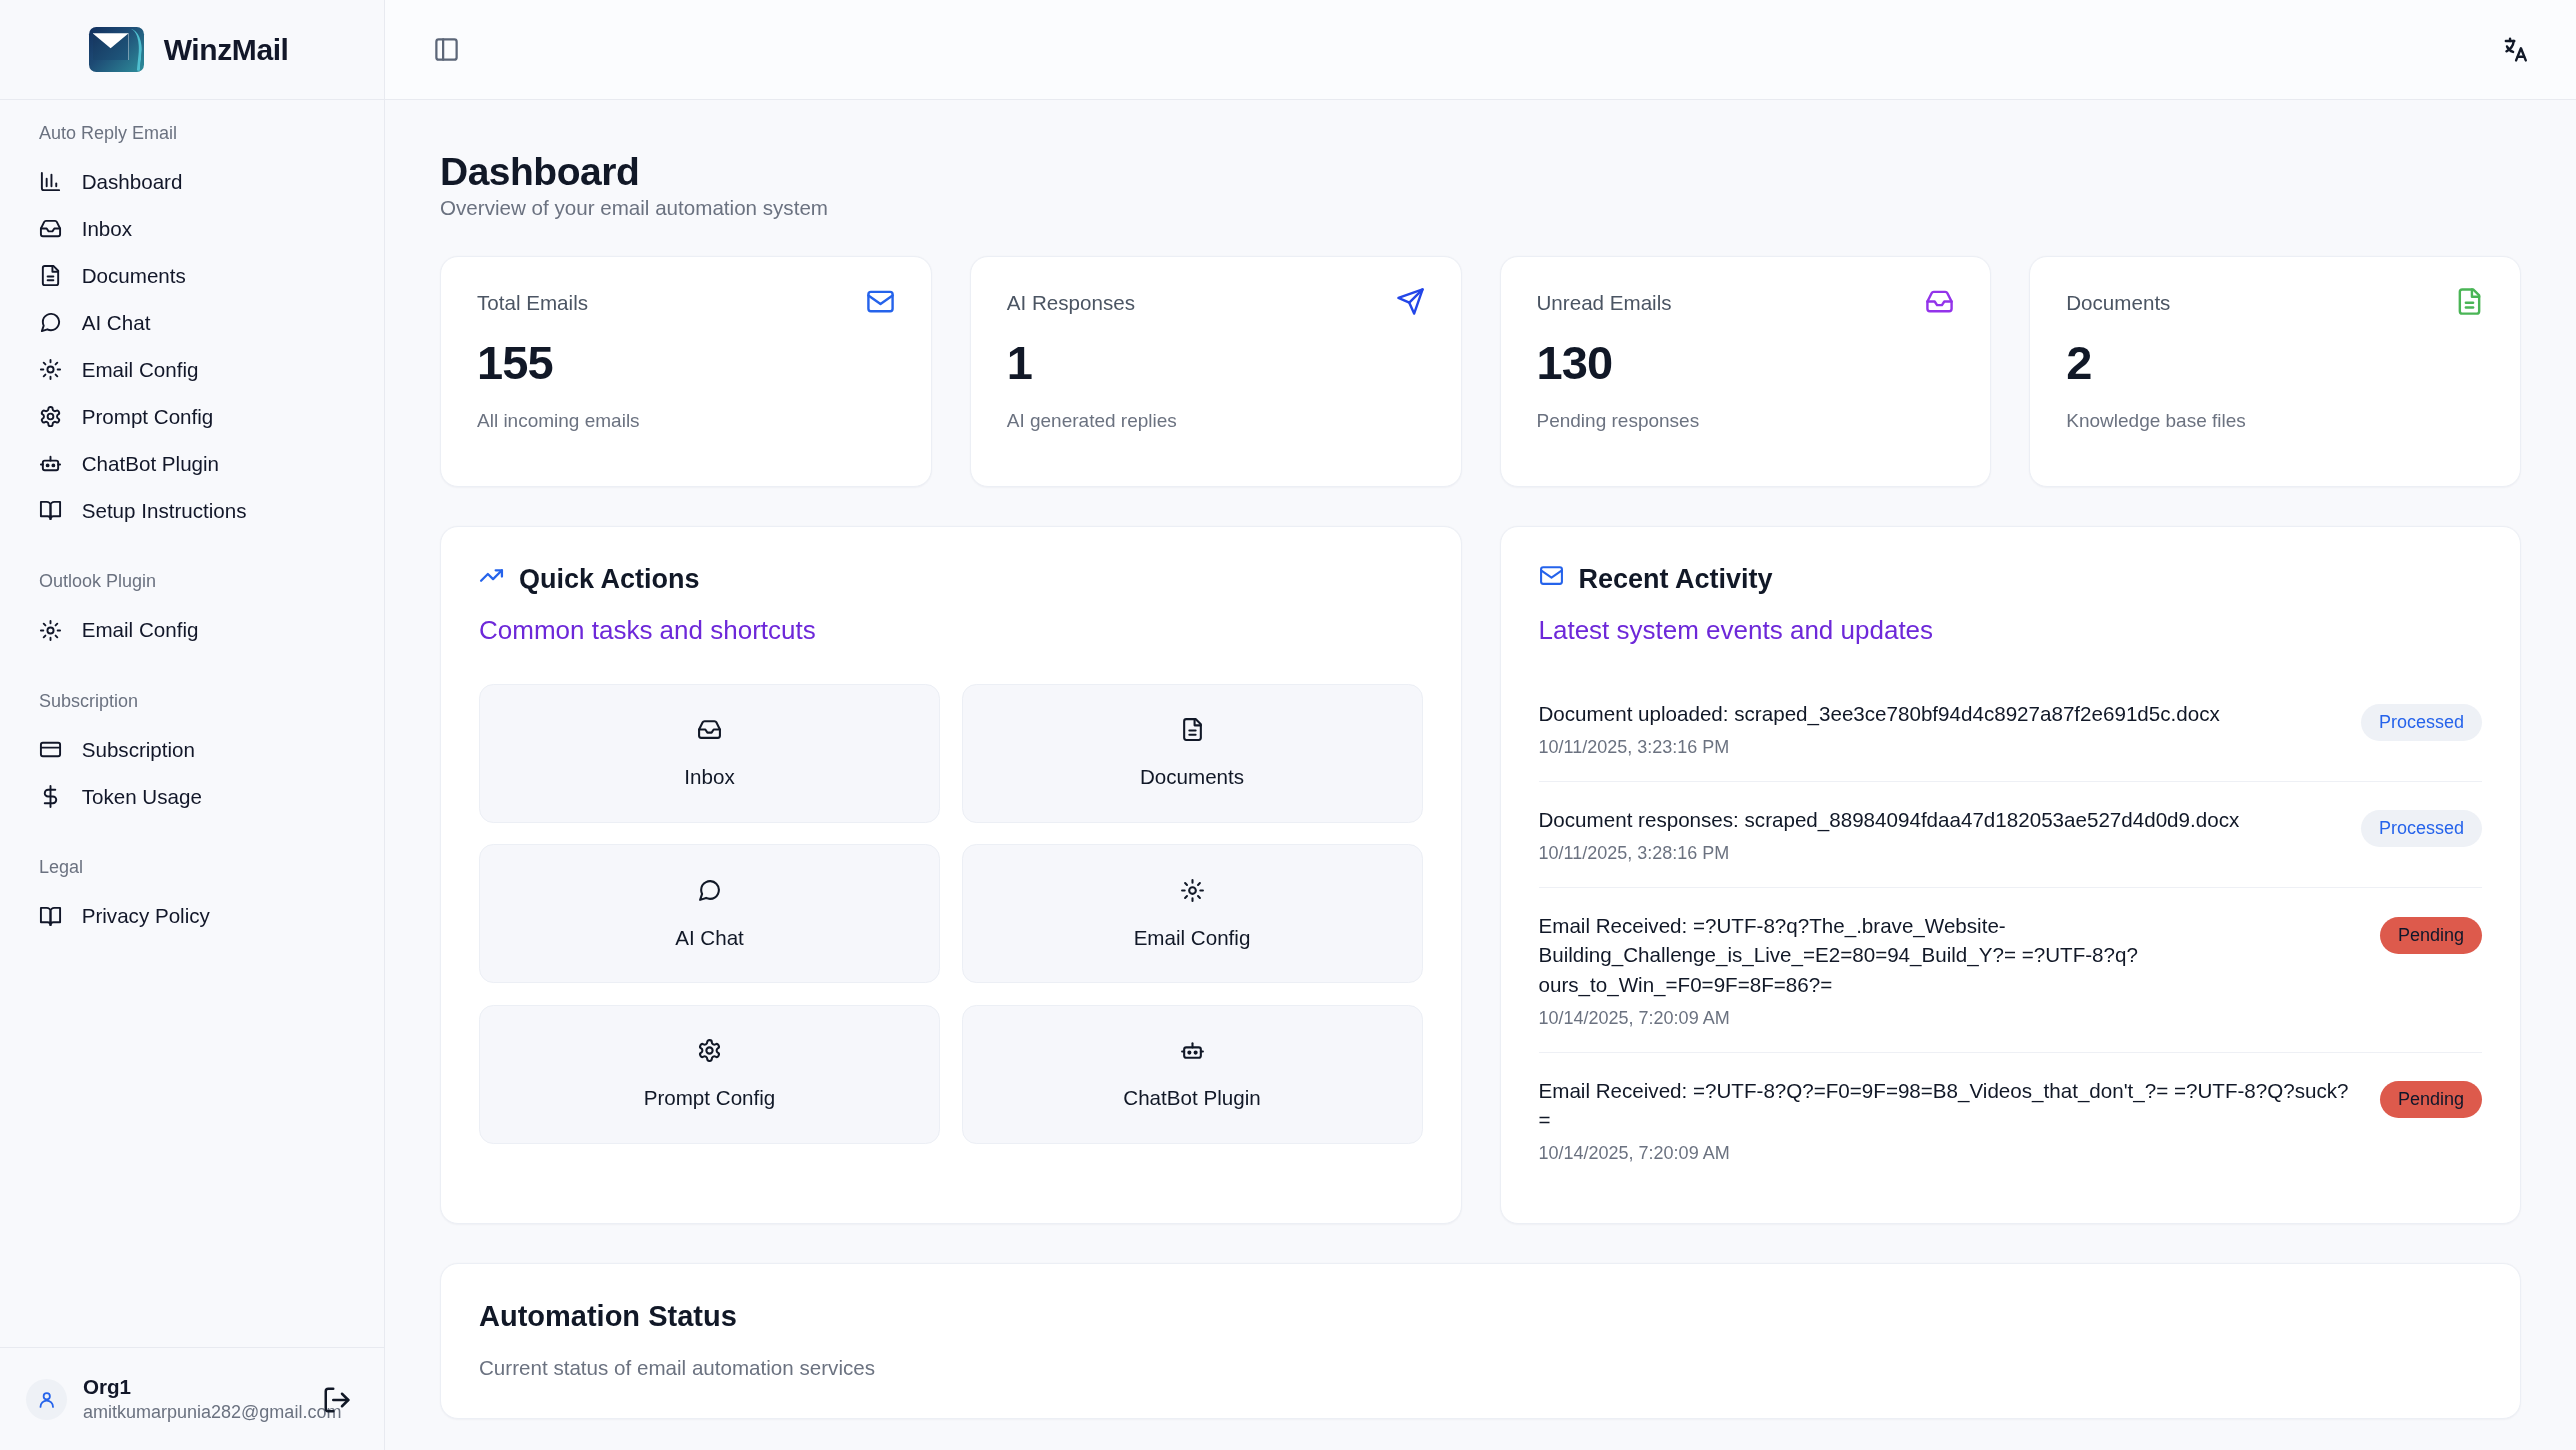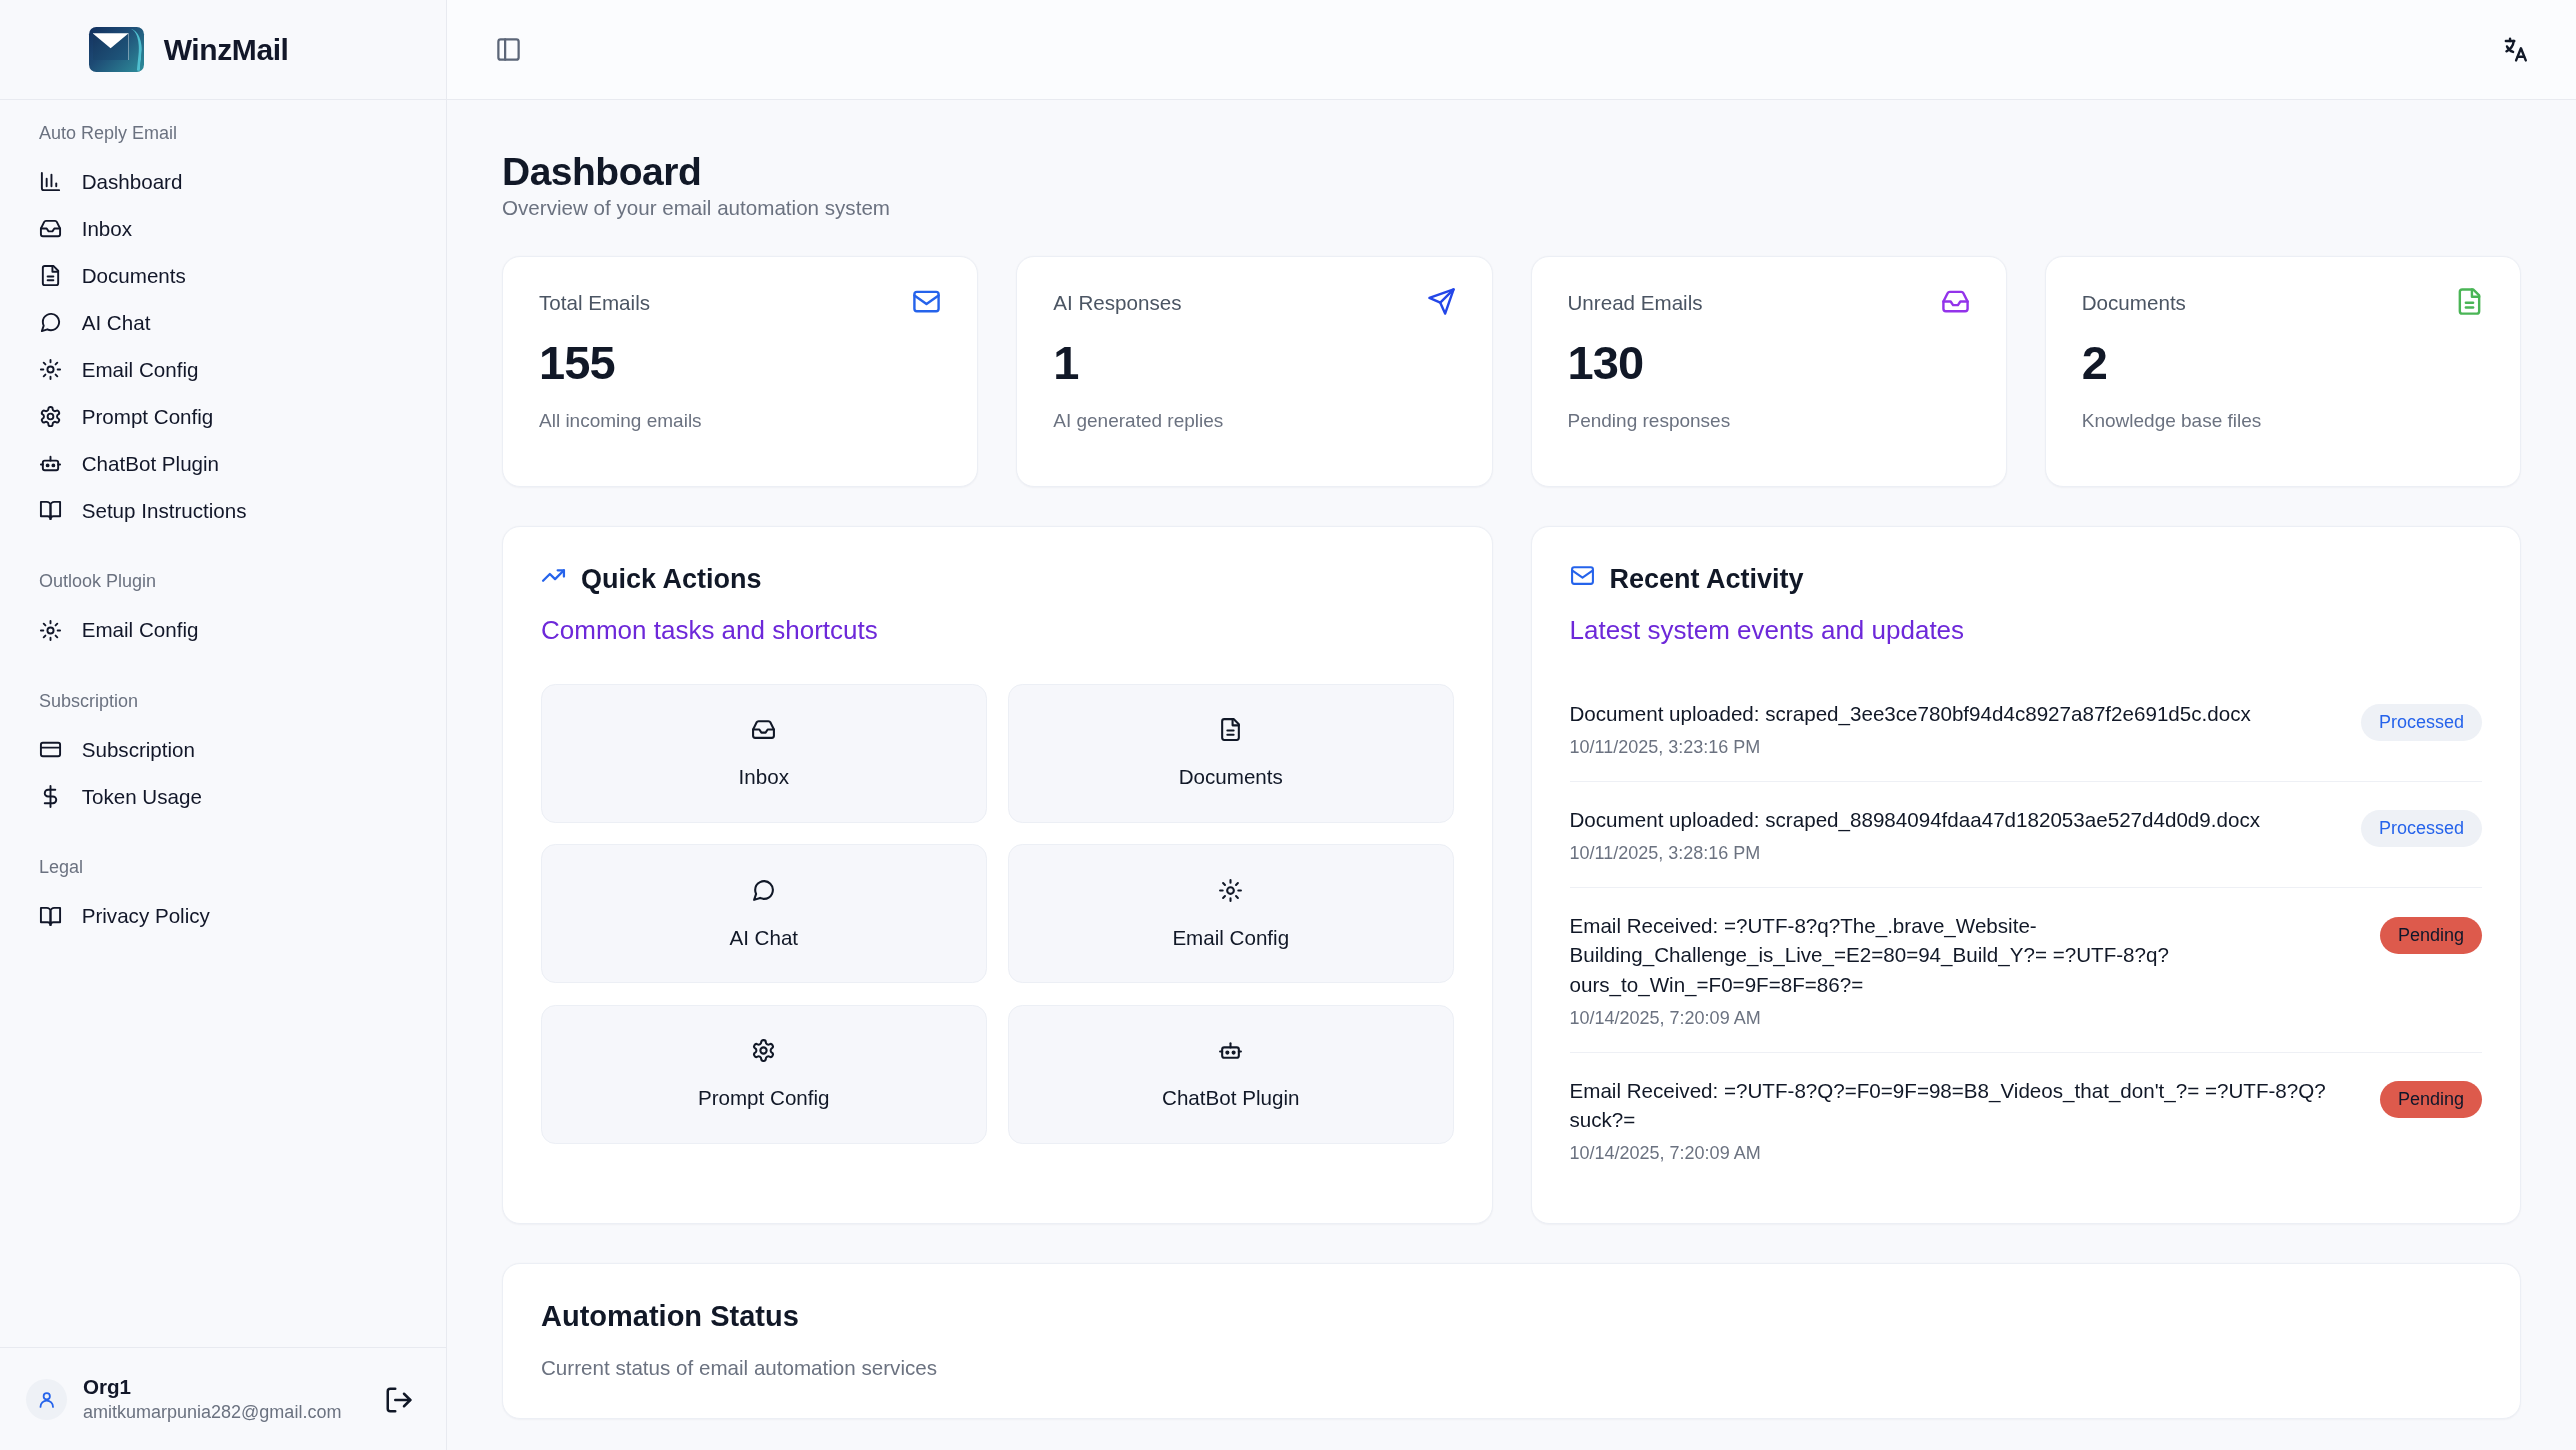--- a/index.html
+++ b/index.html
@@ -6,21 +6,21 @@
   html, body {
     width: 2576px; height: 1451px;
     font-family: "Liberation Sans", sans-serif;
     background: #f8f9fc;
     overflow: hidden;
   }
   .app { display: flex; width: 2576px; height: 1451px; }
 
   
   .sidebar {
-    width: 447px; height: 1451px;
+    width: 385px; height: 1451px;
     background: #f8f9fc;
     border-right: 0.9px solid #e8eaf0;
     display: flex; flex-direction: column;
     flex-shrink: 0;
   }
   .brand {
     height: 100px; flex-shrink: 0;
     display: flex; align-items: center; gap: 19.7px;
     padding-left: 89px;
     border-bottom: 0.9px solid #e8eaf0;
@@ -482,21 +482,21 @@
           <div class="act-list">
             <div class="act-item">
               <div class="act-text">
                 <div class="act-title">Document uploaded: scraped_3ee3ce780bf94d4c8927a87f2e691d5c.docx</div>
                 <div class="act-time">10/11/2025, 3:23:16 PM</div>
               </div>
               <div class="badge processed">Processed</div>
             </div>
             <div class="act-item">
               <div class="act-text">
-                <div class="act-title">Document uploaded: scraped_88984094fdaa47d182053ae527d4d0d9.docx</div>
+                <div class="act-title">Document responses: scraped_88984094fdaa47d182053ae527d4d0d9.docx</div>
                 <div class="act-time">10/11/2025, 3:28:16 PM</div>
               </div>
               <div class="badge processed">Processed</div>
             </div>
             <div class="act-item">
               <div class="act-text">
                 <div class="act-title">Email Received: =?UTF-8?q?The_.brave_Website-Building_Challenge_is_Live_=E2=80=94_Build_Y?= =?UTF-8?q?ours_to_Win_=F0=9F=8F=86?=</div>
                 <div class="act-time">10/14/2025, 7:20:09 AM</div>
               </div>
               <div class="badge pending">Pending</div>

